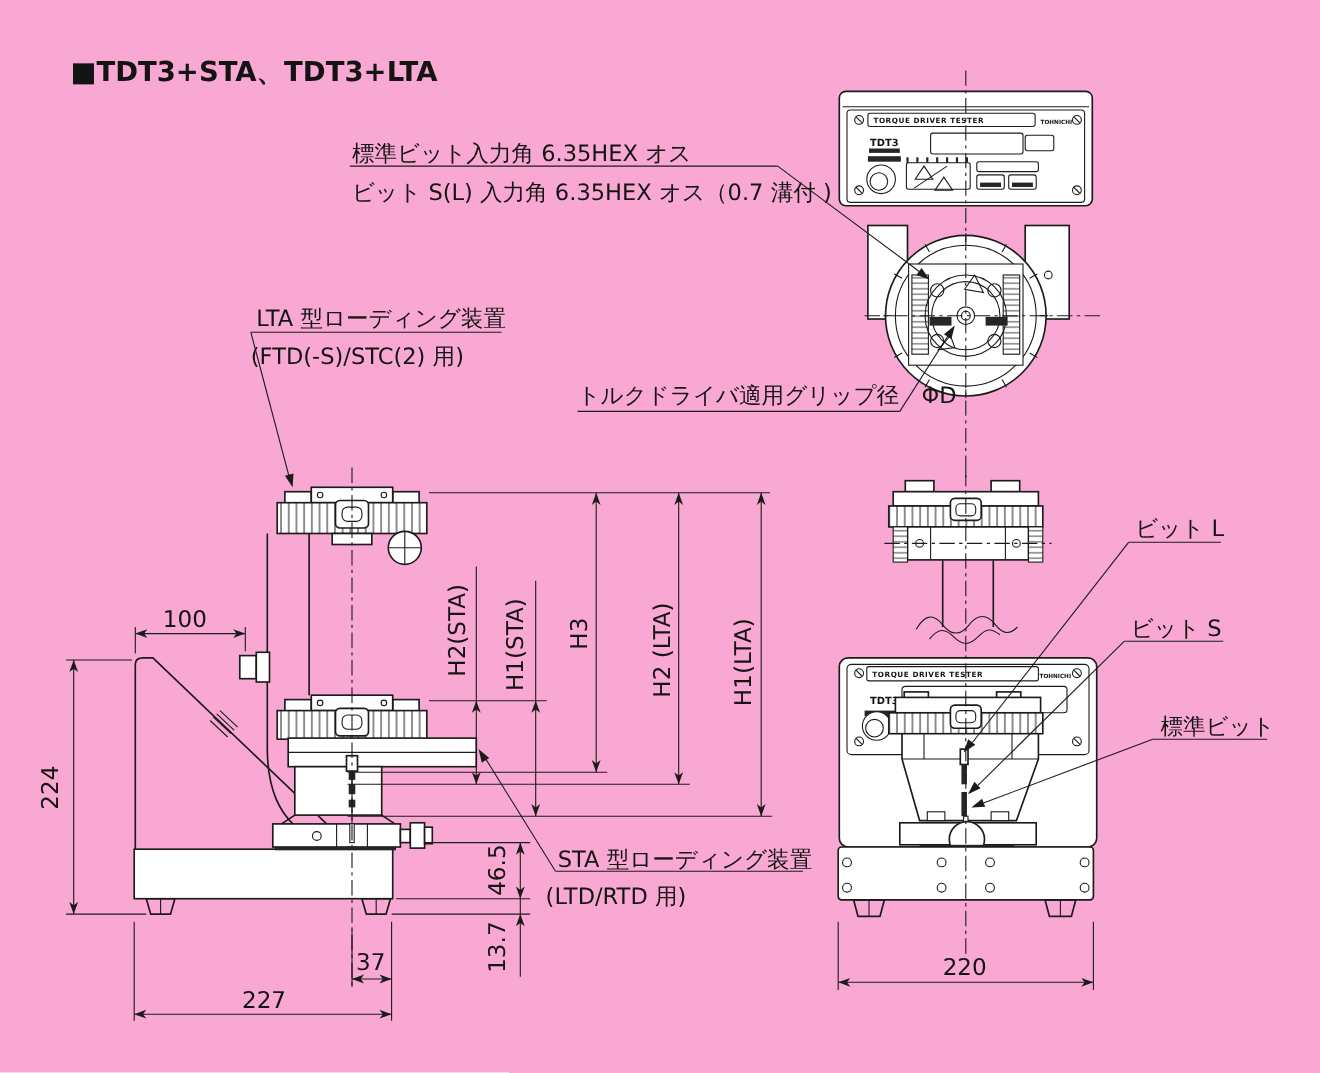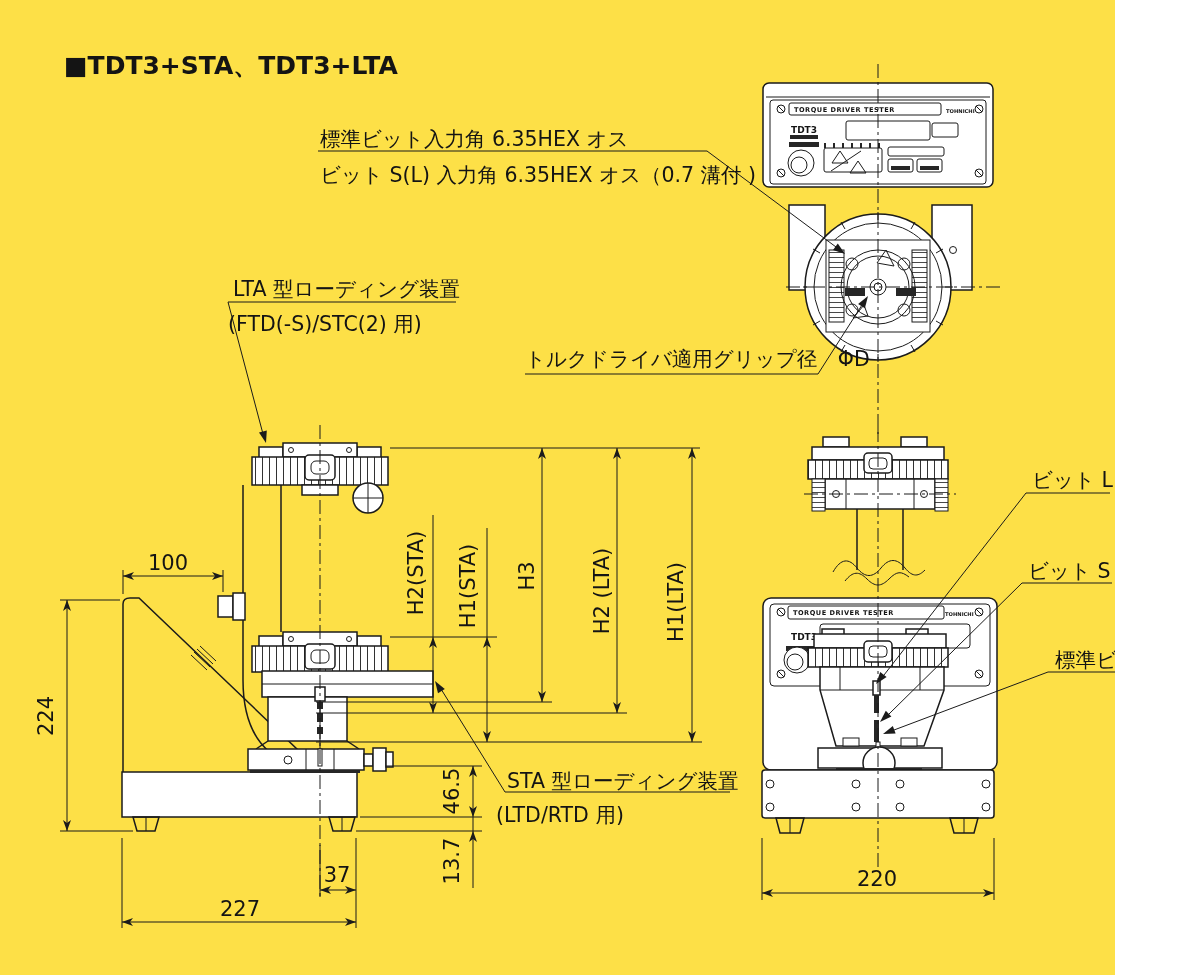--- a/index.html
+++ b/index.html
@@ -1,16 +1,16 @@
 <!DOCTYPE html>
 <html><head>
 <meta charset="utf-8">
 <style>
   html,body{margin:0;padding:0;background:#ffffff;}
-  .page{position:relative;width:1115px;height:975px;background:#fde047;overflow:hidden;
+  .page{position:relative;width:1200px;height:975px;background:#f9a8d4;overflow:hidden;
         font-family:"DejaVu Sans","Liberation Sans",sans-serif;}
   svg text{fill:#141414;font-family:"DejaVu Sans","Liberation Sans",sans-serif;}
   .ttl{font-size:25px;font-weight:700;}
   .lbl{font-size:20.5px;font-weight:500;}
   .dim{font-size:21px;font-weight:500;}
   .tiny{font-size:6.6px;font-weight:700;letter-spacing:.5px;}
   .tiny2{font-size:5.2px;font-weight:700;}
   .mdl{font-size:9px;font-weight:700;}
   .ln{stroke:#1b1b1b;fill:none;stroke-width:1.5;}
   .lt{stroke:#1b1b1b;fill:none;stroke-width:1;}

